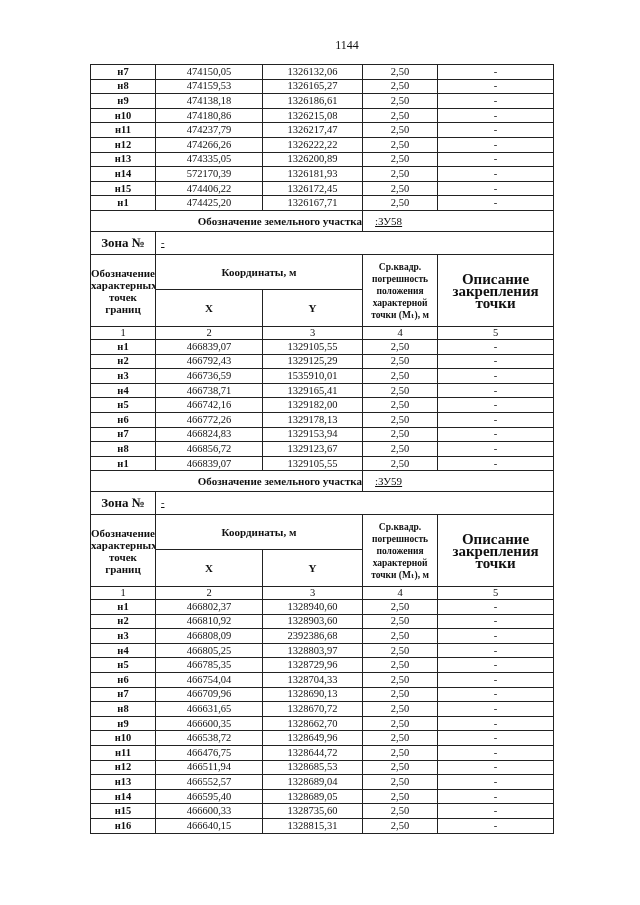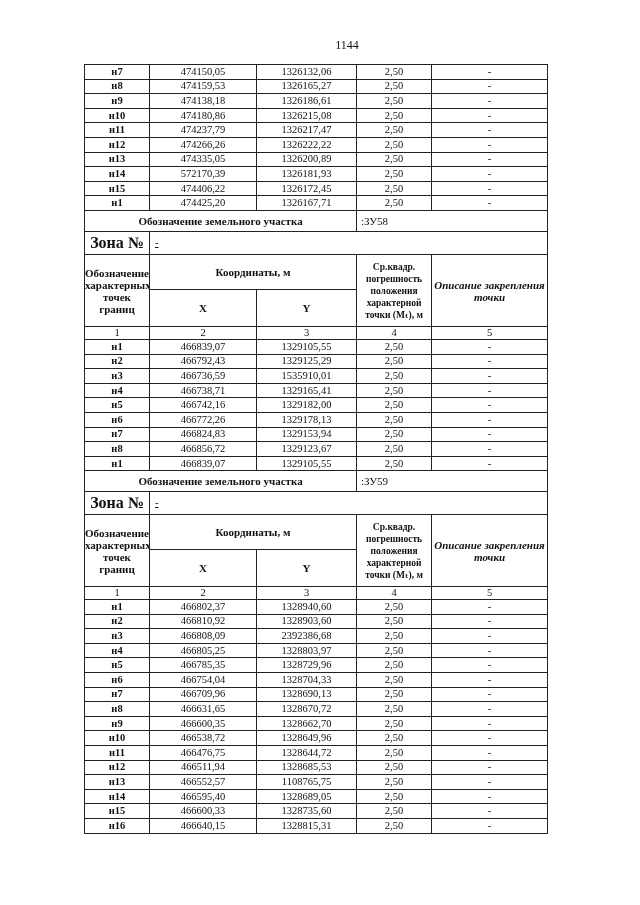--- a/index.html
+++ b/index.html
@@ -5,45 +5,45 @@
   html, body { margin: 0; padding: 0; }
   body {
     width: 640px; height: 905px; background: #ffffff; position: relative; overflow: hidden;
     font-family: "Liberation Serif", "DejaVu Serif", serif; color: #111;
   }
   .page-number {
     position: absolute; top: 38px; left: 0; width: 694px; text-align: center;
     font-size: 12px;
   }
   table.grid {
-    position: absolute; left: 84px; width: 463px;
+    position: absolute; left: 90px; width: 463px;
     border-collapse: collapse; table-layout: fixed;
     font-size: 10.5px;
   }
   table.grid td {
     border: 1px solid #222; padding: 0; text-align: center; vertical-align: middle;
     line-height: 12px; overflow: hidden;
   }
   col.c1 { width: 65px; } col.c2 { width: 107px; } col.c3 { width: 100px; }
   col.c4 { width: 75px; } col.c5 { width: 116px; }
   tr.data td { height: 13.6px; }
   tr.data td.pt { font-weight: bold; }
-  tr.plot td { height: 20px; }
+  tr.plot td { height: 20px; text-align: right; }
   tr.plot td.label { font-weight: bold; font-size: 11px; }
-  tr.plot td.value { text-align: left; padding-left: 4px; font-size: 11px; }
+  tr.plot td.value { text-align: left; padding-left: 12px; text-decoration: underline; font-size: 11px; }
   tr.zone td { height: 22px; }
-  tr.zone td.label { font-weight: bold; font-size: 16px; }
+  tr.zone td.label { font-weight: bold; font-size: 13px; }
   tr.zone td.value { text-align: left; padding-left: 5px; text-decoration: underline; }
   tr.hdr1 td { height: 34px; }
   tr.hdr2 td { height: 36px; }
   td.hdr-small { font-size: 11px; line-height: 9px; font-weight: bold; }
   td.hdr-coords { font-weight: bold; font-size: 11px; }
   td.hdr-xy { font-weight: bold; font-size: 11px; }
   td.hdr-err { font-size: 9.5px; line-height: 11.5px; font-weight: bold; margin-top: 8px; }
-  td.hdr-desc { font-weight: bold; font-size: 11px; line-height: 14px; font-style: italic; }
+  td.hdr-desc { font-weight: bold; font-size: 15px; line-height: 14px; }
   tr.nums td { height: 12px; font-size: 10.5px; }
   #t1 { top: 64px; }
   #t2 { top: 342px; }
   #t3 { top: 603px; }
 </style>
 </head>
 <body>
 
 <div class="page-number">1144</div>
 
@@ -347,21 +347,21 @@
       <tr class="data">
         <td class="pt">н12</td>
         <td>466511,94</td>
         <td>1328685,53</td>
         <td>2,50</td>
         <td>-</td>
       </tr>
       <tr class="data">
         <td class="pt">н13</td>
         <td>466552,57</td>
-        <td>1108765,75</td>
+        <td>1328689,04</td>
         <td>2,50</td>
         <td>-</td>
       </tr>
       <tr class="data">
         <td class="pt">н14</td>
         <td>466595,40</td>
         <td>1328689,05</td>
         <td>2,50</td>
         <td>-</td>
       </tr>

